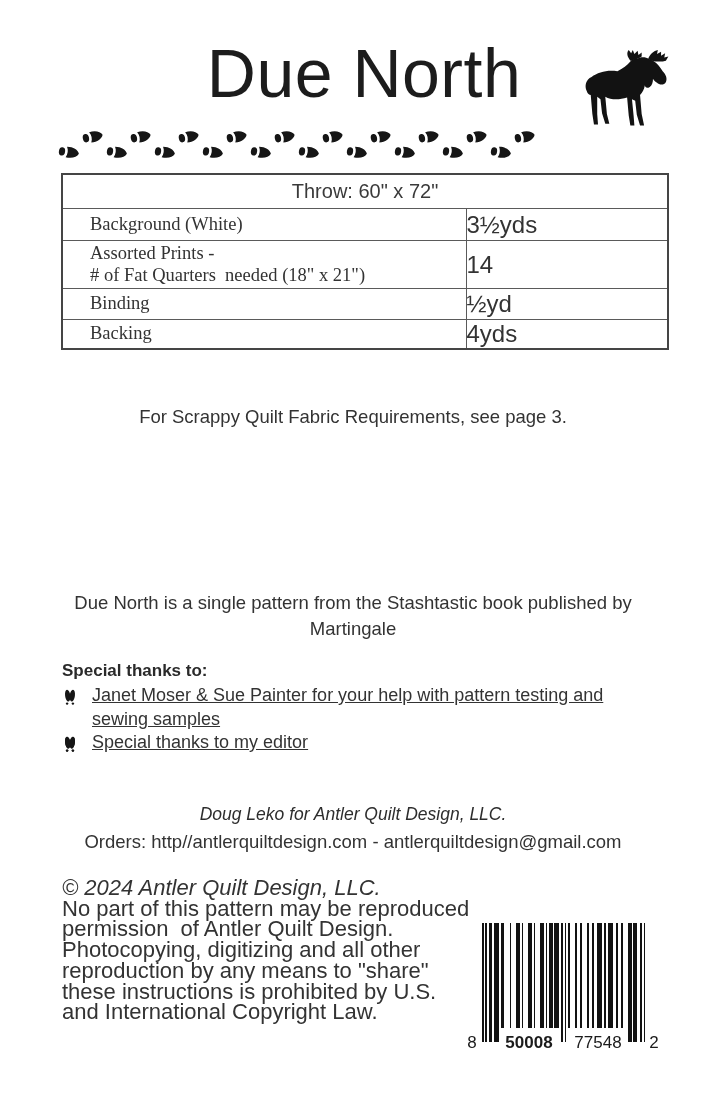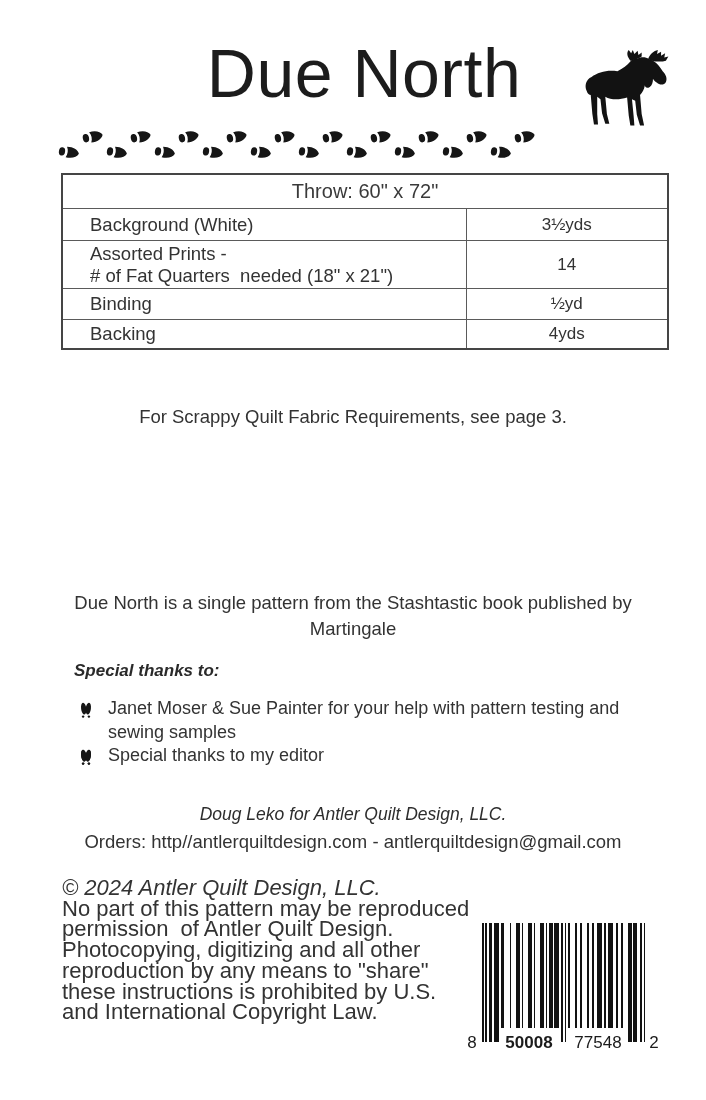--- a/index.html
+++ b/index.html
@@ -23,33 +23,33 @@
   table.fabric{
     position:absolute;left:61px;top:173px;width:606px;
     border-collapse:collapse;table-layout:fixed;
     border:2px solid #454545;color:#333333;
   }
   table.fabric td,table.fabric th{border:1px solid #5a5a5a;padding:0;}
   tr.size-row td{height:33px;text-align:center;font-size:20px;color:#3a3a3a;}
   tr.cols-row th{height:38px;}
   th.col-left{font-size:25px;font-weight:400;text-align:left;padding-left:8px;color:#262626;}
   th.col-right{font-size:19px;font-weight:400;text-align:center;}
-  tbody td.cell-label{font-size:18.5px;text-align:left;padding-left:27px;line-height:21.5px;}
-  tbody td.cell-value{font-size:17px;text-align:center;}
+  tbody td.cell-label{font-size:18.5px;text-align:left;padding-left:27px;line-height:21.5px;font-family:Liberation Serif, serif;}
+  tbody td.cell-value{font-size:24px;}
   tbody tr.r0{height:32px;}
   tbody tr.r1{height:48px;}
   tbody tr.r2{height:31px;}
   tbody tr.r3{height:29px;}
   .pre{white-space:pre-wrap;}
   
   .footnote{position:absolute;left:0;top:406px;width:706px;margin:0;text-align:center;font-size:18.5px;}
   .about{position:absolute;left:0;top:590px;width:706px;margin:0;text-align:center;font-size:18.5px;line-height:26px;}
   .thanks{position:absolute;left:62px;top:661px;width:585px;}
-  .thanks h3{margin:0 0 3px 12px;font-size:17px;font-style:italic;font-weight:700;color:#2a2a2a;}
-  .thanks ul{list-style:none;margin:16px;padding:0;}
+  .thanks h3{margin:0 0 3px 0;font-size:17px;font-weight:700;color:#2a2a2a;}
+  .thanks ul{list-style:none;margin:0;padding:0;text-decoration:underline;}
   .thanks li{position:relative;padding-left:30px;font-size:18px;line-height:23.5px;max-width:545px;color:#333333;}
   .thanks li .bullet{position:absolute;left:2px;top:4px;width:12px;height:16px;}
   .author{position:absolute;left:0;top:804px;width:706px;margin:0;text-align:center;
           font-size:17.5px;font-style:italic;color:#2d2d2d;}
   .orders{position:absolute;left:0;top:831px;width:706px;margin:0;text-align:center;font-size:18.5px;}
   .copyright{position:absolute;left:62px;top:878px;width:415px;font-size:22px;line-height:20.7px;color:#333333;}
   .copyright .c-first{font-style:italic;}
   
   .barcode{position:absolute;left:458px;top:923px;width:212px;height:138px;}
   .bars{position:absolute;left:24px;top:0;width:166px;height:119px;}

